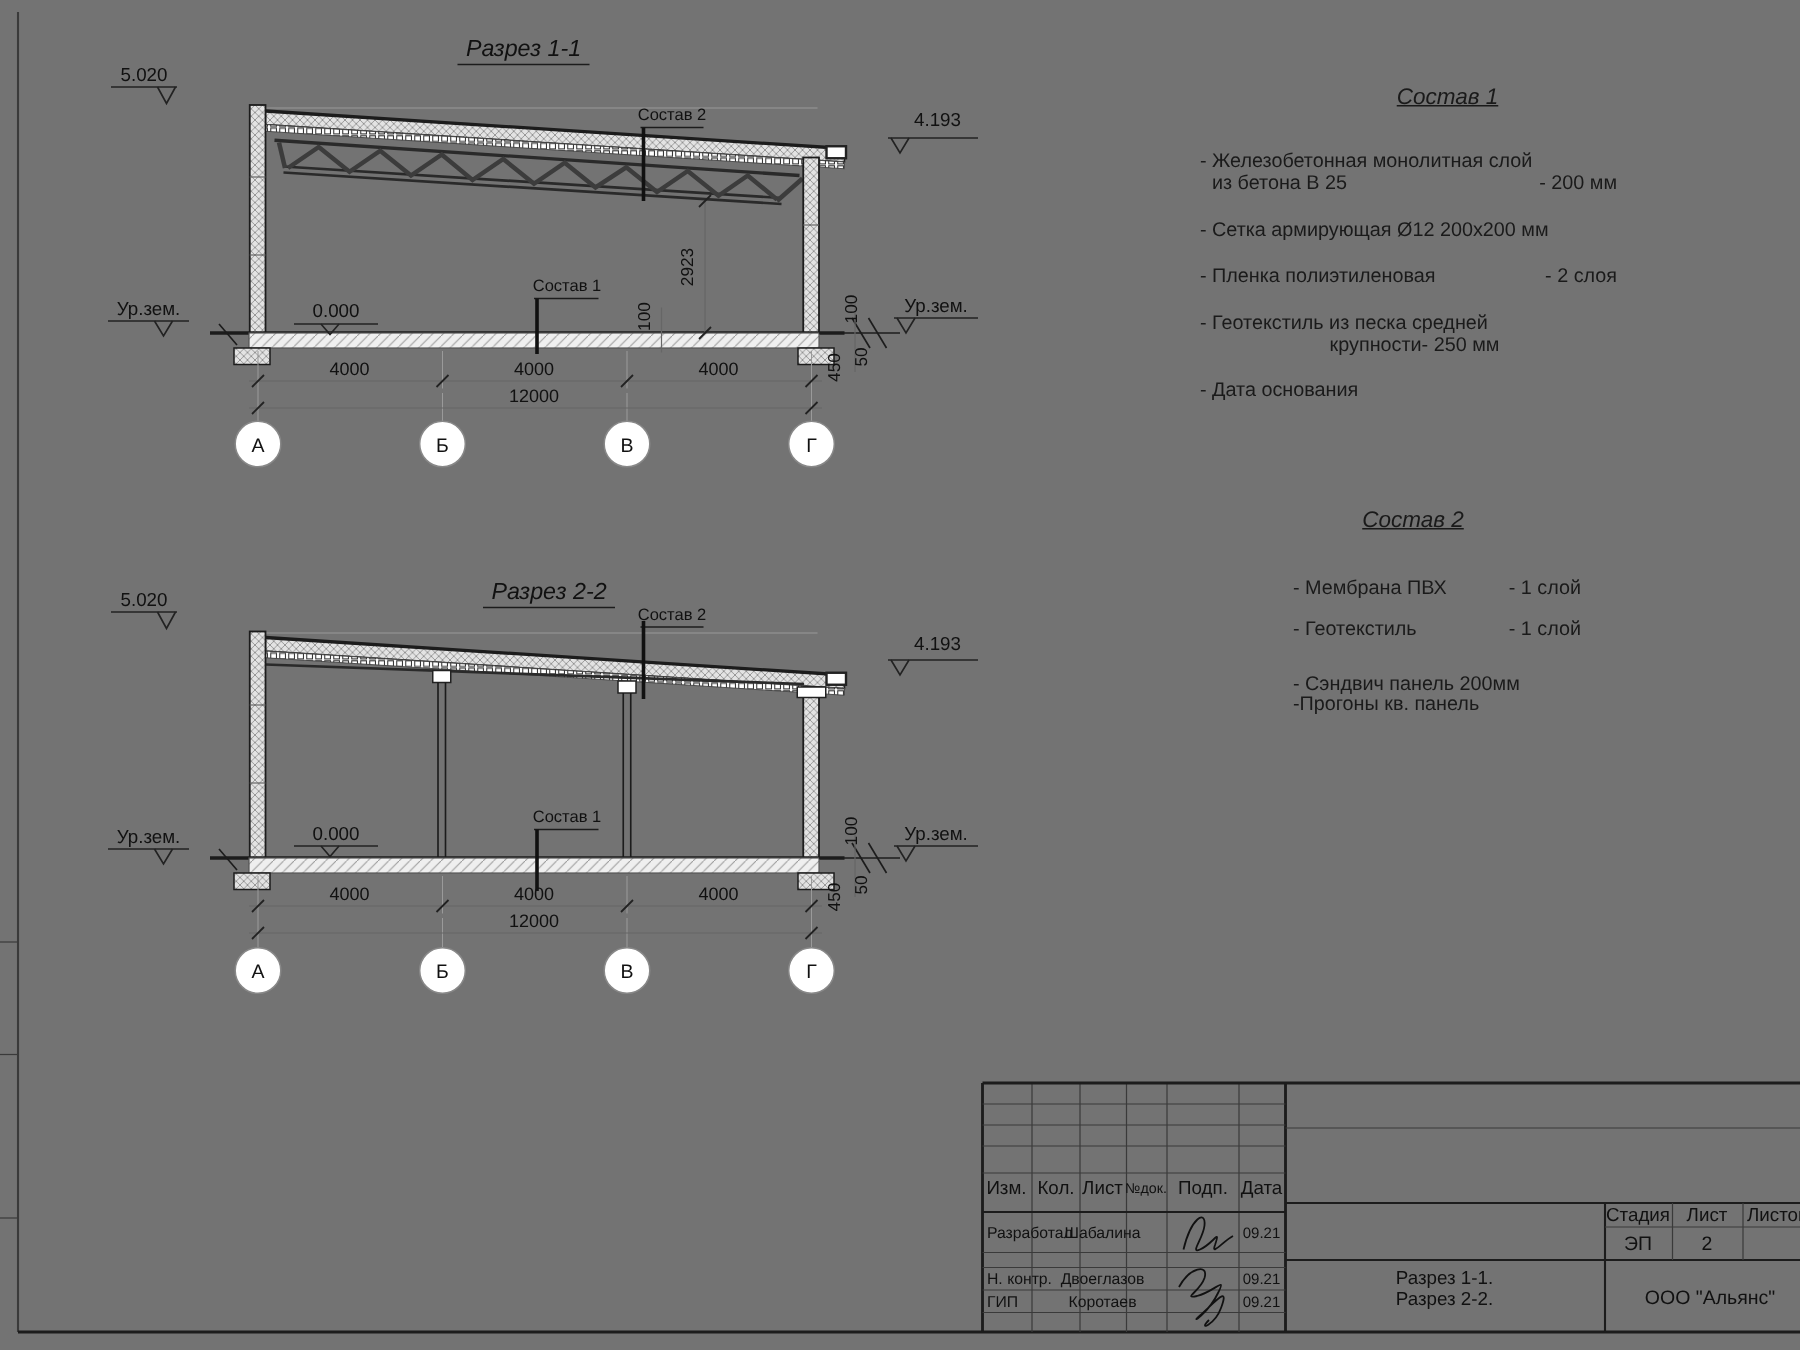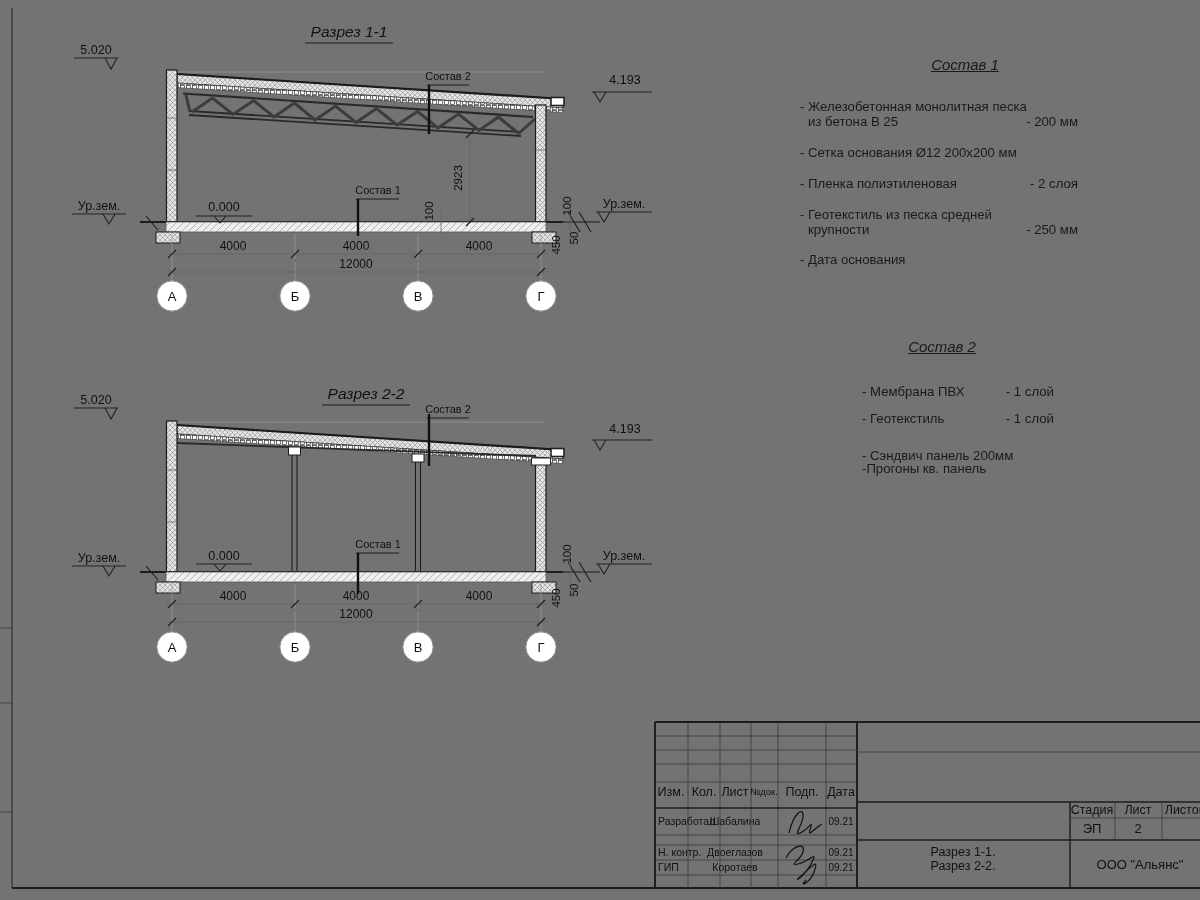--- a/index.html
+++ b/index.html
@@ -344,40 +344,40 @@
     <text class="tbh" x="963" y="856">Разрез 1-1.</text>
     <text class="tbh" x="963" y="870">Разрез 2-2.</text>
     <text class="tbbig" x="1140" y="869">ООО "Альянс"</text>
   </g>
 </svg>
 
 
 <div class="ntitle" style="left:905px;top:56px;width:120px;">Состав 1</div>
 <div class="notes" style="left:800px;top:0;width:278px;height:280px;">
   <div class="nrow" style="top:99px;width:278px;">
-    <span>- Железобетонная  монолитная песка</span>
+    <span>- Железобетонная  монолитная слой</span>
     <span></span>
   </div>
   <div class="nrow" style="top:114px;width:278px;gap:24px;">
     <span class="ind">из бетона В 25</span>
     <span>- 200 мм</span>
   </div>
   <div class="nrow" style="top:145px;width:278px;">
-    <span>- Сетка основания Ø12 200х200 мм</span>
+    <span>- Сетка армирующая Ø12 200х200 мм</span>
     <span></span>
   </div>
   <div class="nrow" style="top:176px;width:278px;">
     <span>- Пленка полиэтиленовая</span>
     <span>-  2 слоя</span>
   </div>
   <div class="nrow" style="top:207px;width:278px;">
     <span>- Геотекстиль из песка средней</span>
     <span></span>
   </div>
-  <div class="nrow" style="top:222px;width:278px;">
+  <div class="nrow" style="top:222px;width:278px;justify-content:center;">
     <span class="ind">крупности</span>
     <span>- 250 мм</span>
   </div>
   <div class="nrow" style="top:252px;width:278px;">
     <span>- Дата основания</span>
     <span></span>
   </div>
 </div>
 
 

